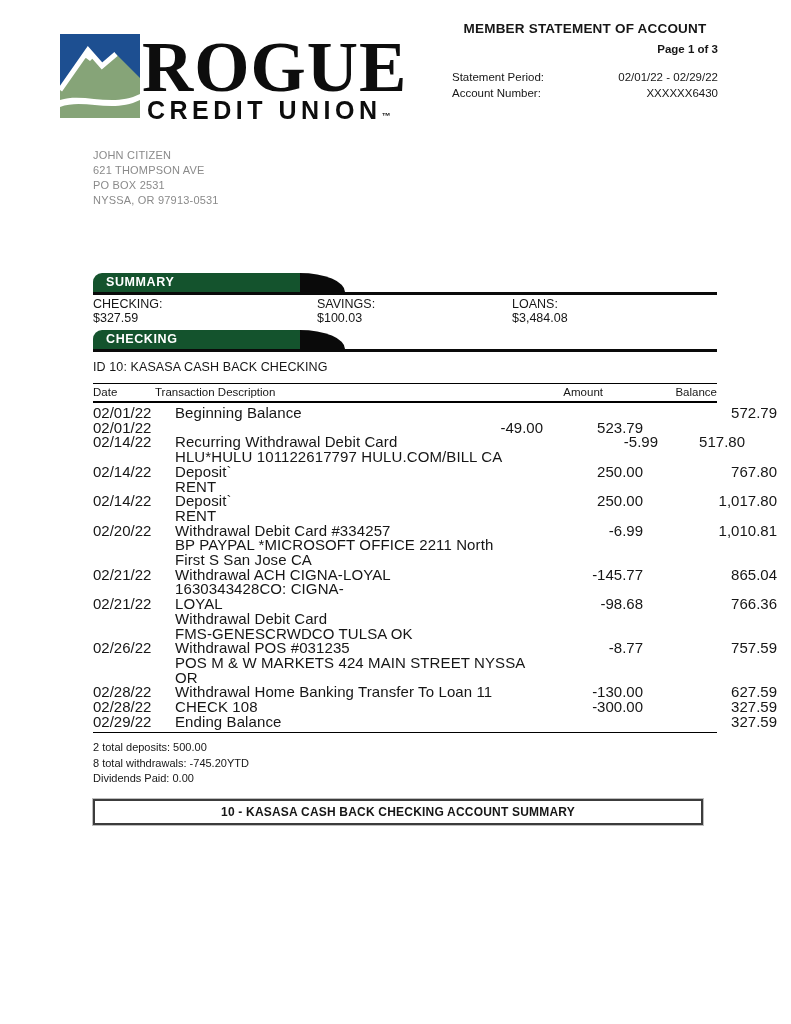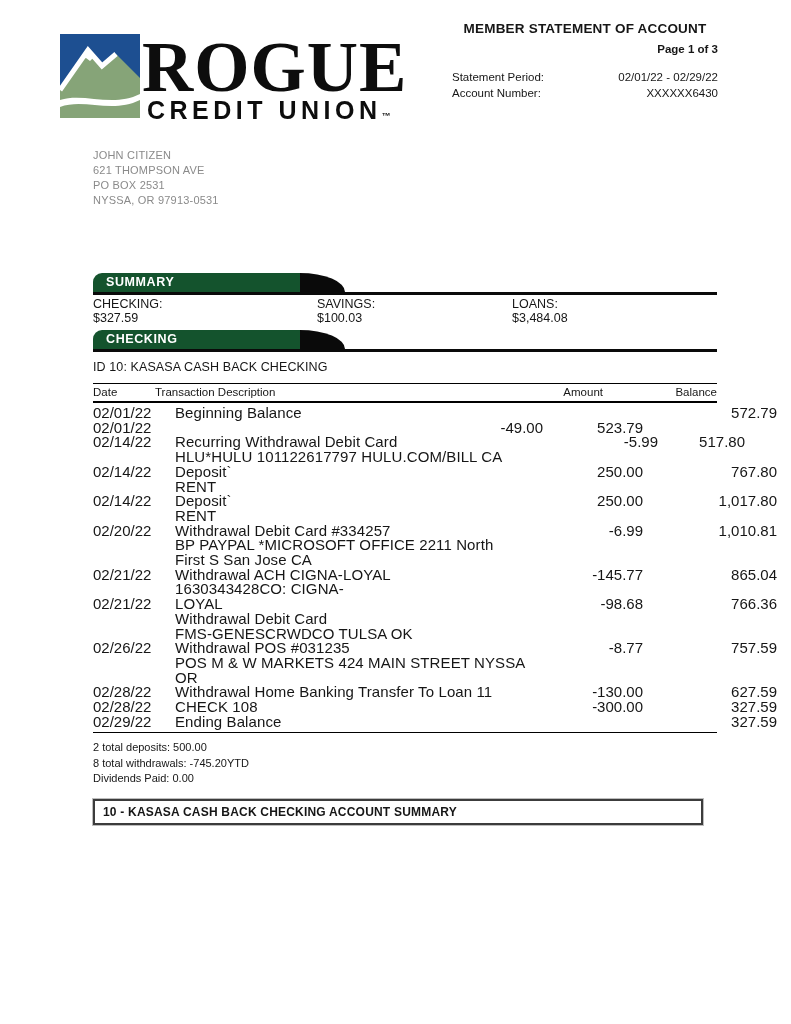--- a/index.html
+++ b/index.html
@@ -69,21 +69,21 @@
   .c-amount, .c-balance { text-align:right; white-space:nowrap; }
   .desc-main, .desc-detail { letter-spacing:0.1px; }
   .amt-shift { position:relative; left:15px; }
   .bal-shift { padding-right:32px; }
 
   .totals { margin-top:7px; font-size:11px; line-height:15.2px; }
 
   .account-summary-box {
     margin-top:13px; width:590px; box-sizing:content-box;
     border:2px solid #3c3c3c; outline:1px solid #bdbdbd;
-    text-align:left; font-size:12px; font-weight:bold; letter-spacing:0.2px;
+    text-align:center; font-size:12px; font-weight:bold; letter-spacing:0.2px;
     padding:4px 8px;
   }
 </style>
 </head>
 <body>
 
 <div class="page">
 
   <div class="logo-box">
     <svg id="logo-svg" width="80" height="84" viewBox="0 0 80 84" xmlns="http://www.w3.org/2000/svg">

